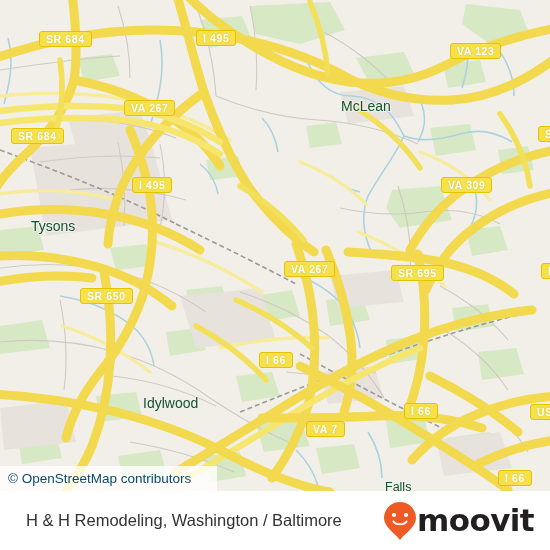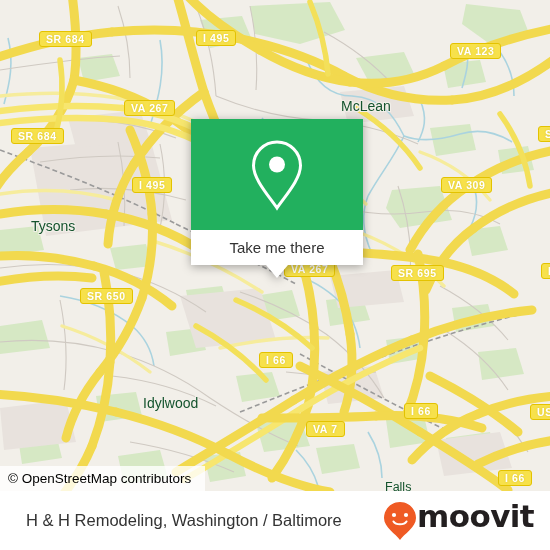--- a/index.html
+++ b/index.html
@@ -101,25 +101,25 @@
     border-right: 11px solid transparent;
     border-top: 13px solid #ffffff;
   }
   
   #attribution {
     position: absolute;
     left: 0;
     top: 466px;
     height: 25px;
     background: rgba(255,255,255,0.80);
-    color: #000000;
+    color: #0c4a6e;
     font-size: 13.5px;
     display: flex;
     align-items: center;
-    padding: 0 14px 0 8px;
+    padding: 0 26px 0 8px;
     white-space: nowrap;
   }
   
   #footer {
     position: absolute;
     left: 0;
     top: 491px;
     width: 550px;
     height: 59px;
     background: #ffffff;
@@ -129,20 +129,21 @@
     padding: 0 16px 0 26px;
     overflow: hidden;
   }
   #footer-title {
     color: #333333;
     font-size: 16.5px;
     white-space: nowrap;
   }
   #brand {
     display: flex;
+    align-items: center;
     gap: 0;
   }
   #brand-wordmark {
     color: #231f20;
     font-size: 31px;
     font-weight: bold;
     letter-spacing: -0.6px;
     line-height: 1;
     font-family: "DejaVu Sans", sans-serif;
   }
@@ -397,30 +398,20 @@
     <div class="shield" style="left:284px;top:261px;">VA 267</div>
     <div class="shield" style="left:391px;top:265px;">SR 695</div>
     <div class="shield" style="left:541px;top:263px;">I</div>
     <div class="shield" style="left:80px;top:288px;">SR 650</div>
     <div class="shield" style="left:259px;top:352px;">I 66</div>
     <div class="shield" style="left:404px;top:403px;">I 66</div>
     <div class="shield" style="left:530px;top:404px;">US</div>
     <div class="shield" style="left:306px;top:421px;">VA 7</div>
     <div class="shield" style="left:498px;top:470px;">I 66</div>
 
-    <div id="callout">
-      <div id="callout-tail"></div>
-      <div id="callout-image">
-        <svg width="58" height="72" viewBox="0 0 58 72">
-          <path d="M29 3 C16 3 5.5 13.5 5.5 26.5 C5.5 40 20 56 29 69 C38 56 52.5 40 52.5 26.5 C52.5 13.5 42 3 29 3 Z" fill="none" stroke="#ffffff" stroke-width="3"></path>
-          <circle cx="29" cy="25.5" r="8" fill="#ffffff"></circle>
-        </svg>
-      </div>
-      <div id="callout-label">Take me there</div>
-    </div>
 
     <div id="attribution">© OpenStreetMap contributors</div>
   </div>
 
   <div id="footer">
     <div id="footer-title">H &amp; H Remodeling, Washington / Baltimore</div>
     <div id="brand">
       <svg width="34" height="40" viewBox="0 0 34 40">
         <path d="M17 1 C8.2 1 1 8.2 1 17 C1 26.5 13 33 17 39 C21 33 33 26.5 33 17 C33 8.2 25.8 1 17 1 Z" fill="#ef5a24"></path>
         <circle cx="11" cy="14" r="2.1" fill="#ffffff"></circle>

